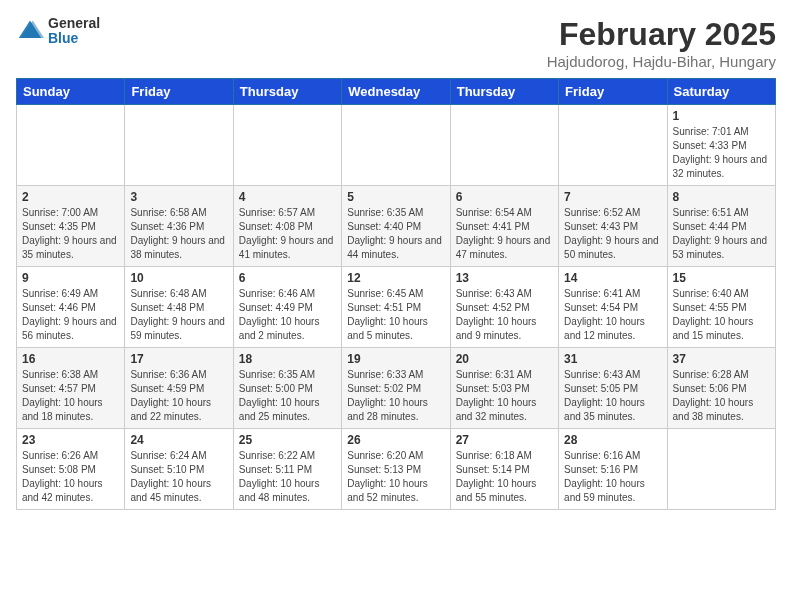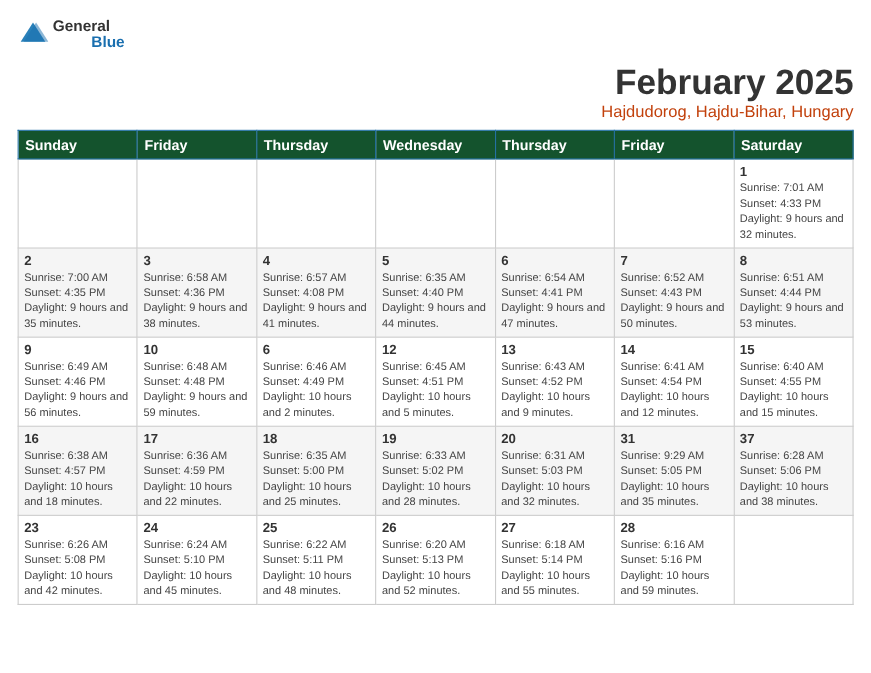--- a/index.html
+++ b/index.html
@@ -20,46 +20,45 @@
       display: flex;
       align-items: center;
       gap: 4px;
     }
     .logo-text {
       font-size: 14px;
       font-weight: bold;
       line-height: 1.1;
     }
     .logo-general { color: #333; }
-    .logo-blue { color: #1a6faf; margin-left: 35px; }
+    .logo-blue { color: #1a6faf; }
     .logo-icon {
       width: 28px;
       height: 28px;
     }
     .title-block {
       text-align: right;
     }
     .month-title {
       font-size: 32px;
       font-weight: bold;
       color: #333;
-      margin-top: 40px;
     }
     .location-title {
       font-size: 15px;
-      color: #c2410c;
+      color: #737373;
       text-align: right;
     }
     .calendar {
       width: 100%;
       border-collapse: collapse;
       border: 1px solid #ccc;
     }
     .calendar th {
-      background-color: #14532d;
+      background-color: #1d4ed8;
       color: white;
       text-align: left;
       padding: 5px 6px;
       font-size: 13px;
       border: 1px solid #2471a3;
     }
     .calendar td {
       vertical-align: top;
       border: 1px solid #ccc;
       padding: 4px 5px;
@@ -248,21 +247,21 @@
 Daylight: 10 hours and 28 minutes.</div>
         </td>
         <td>
           <span class="day-number">20</span>
           <div class="day-info">Sunrise: 6:31 AM
 Sunset: 5:03 PM
 Daylight: 10 hours and 32 minutes.</div>
         </td>
         <td>
           <span class="day-number">31</span>
-          <div class="day-info">Sunrise: 9:29 AM
+          <div class="day-info">Sunrise: 6:43 AM
 Sunset: 5:05 PM
 Daylight: 10 hours and 35 minutes.</div>
         </td>
         <td>
           <span class="day-number">37</span>
           <div class="day-info">Sunrise: 6:28 AM
 Sunset: 5:06 PM
 Daylight: 10 hours and 38 minutes.</div>
         </td>
       </tr>

